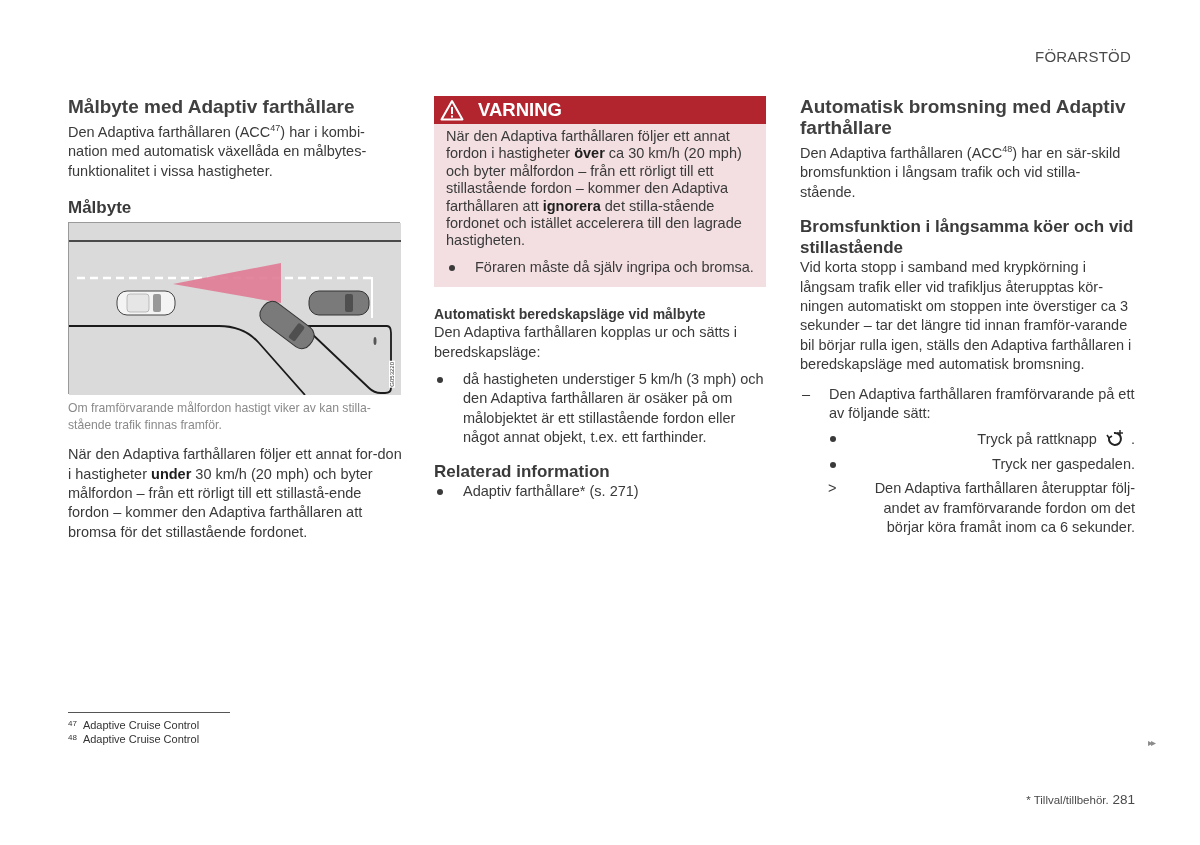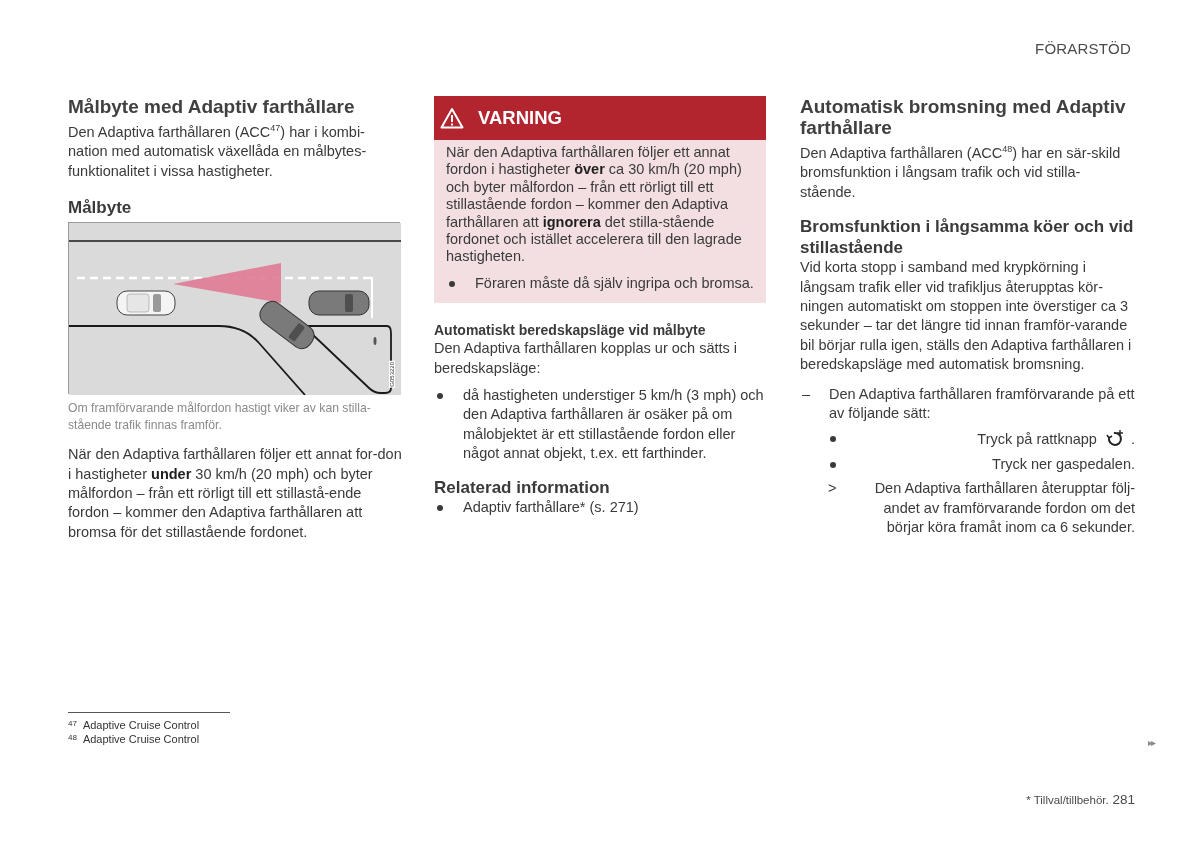--- a/index.html
+++ b/index.html
@@ -1,21 +1,21 @@
 <!DOCTYPE html>
 <html><head>
   <meta charset="utf-8">
   <style>
     html, body { margin: 0; padding: 0; }
     body {
       width: 1200px; height: 845px; background: #ffffff; position: relative; overflow: hidden;
       font-family: "Liberation Sans", sans-serif; color: #3a3a3a;
     }
     .section-label {
-      position: absolute; top: 40px; right: 69px; font-size: 15px; color: #4a4a4a; letter-spacing: 0.2px;
+      position: absolute; top: 48px; right: 69px; font-size: 15px; color: #4a4a4a; letter-spacing: 0.2px;
     }
     .col { position: absolute; top: 96px; }
     .col1 { left: 68px; width: 334px; }
     .col2 { left: 434px; width: 332px; }
     .col3 { left: 800px; width: 335px; }
     h1 {
       font-size: 19px; font-weight: bold; color: #404040; margin: 0 0 6px 0; line-height: 21px;
     }
     h2 { font-size: 17px; font-weight: normal; color: #2e2e2e; margin: 0; line-height: 21px; }
     h2.strong { font-weight: bold; color: #3a3a3a; }
@@ -28,21 +28,21 @@
     }
     .figure svg { position: absolute; left: 0; top: 0; }
     .fig-id {
       position: absolute; right: 4px; bottom: 6px; font-size: 6px; color: #333; background:#fff;
       writing-mode: vertical-rl; transform: rotate(180deg); padding: 1px 0;
       font-family: "Liberation Sans", sans-serif;
     }
     .caption { font-size: 12.2px; color: #8a8a8a; line-height: 16.5px; margin-top: 6px; }
     .warning-box { width: 332px; background: #f3dfe2; }
     .warning-head {
-      background: #b3252e; color: #ffffff; height: 44px; display: flex; align-items: center;
+      background: #b3252e; color: #ffffff; height: 28px; display: flex; align-items: center;
       padding-left: 6px; font-weight: bold; font-size: 18.5px;
     }
     .warning-head .tri { width: 24px; height: 22px; margin-right: 14px; }
     .warning-body { padding: 4px 10px 10px 12px; }
     .warning-body p { font-size: 14.5px; line-height: 17.4px; }
     ul.bul { list-style: none; margin: 0; padding: 0; }
     ul.bul li { position: relative; padding-left: 29px; font-size: 14.5px; line-height: 19.4px; color:#3a3a3a; }
     ul.bul li::before {
       content: ""; position: absolute; left: 3px; top: 7px; width: 6px; height: 6px; border-radius: 50%; background: #3a3a3a;
     }

